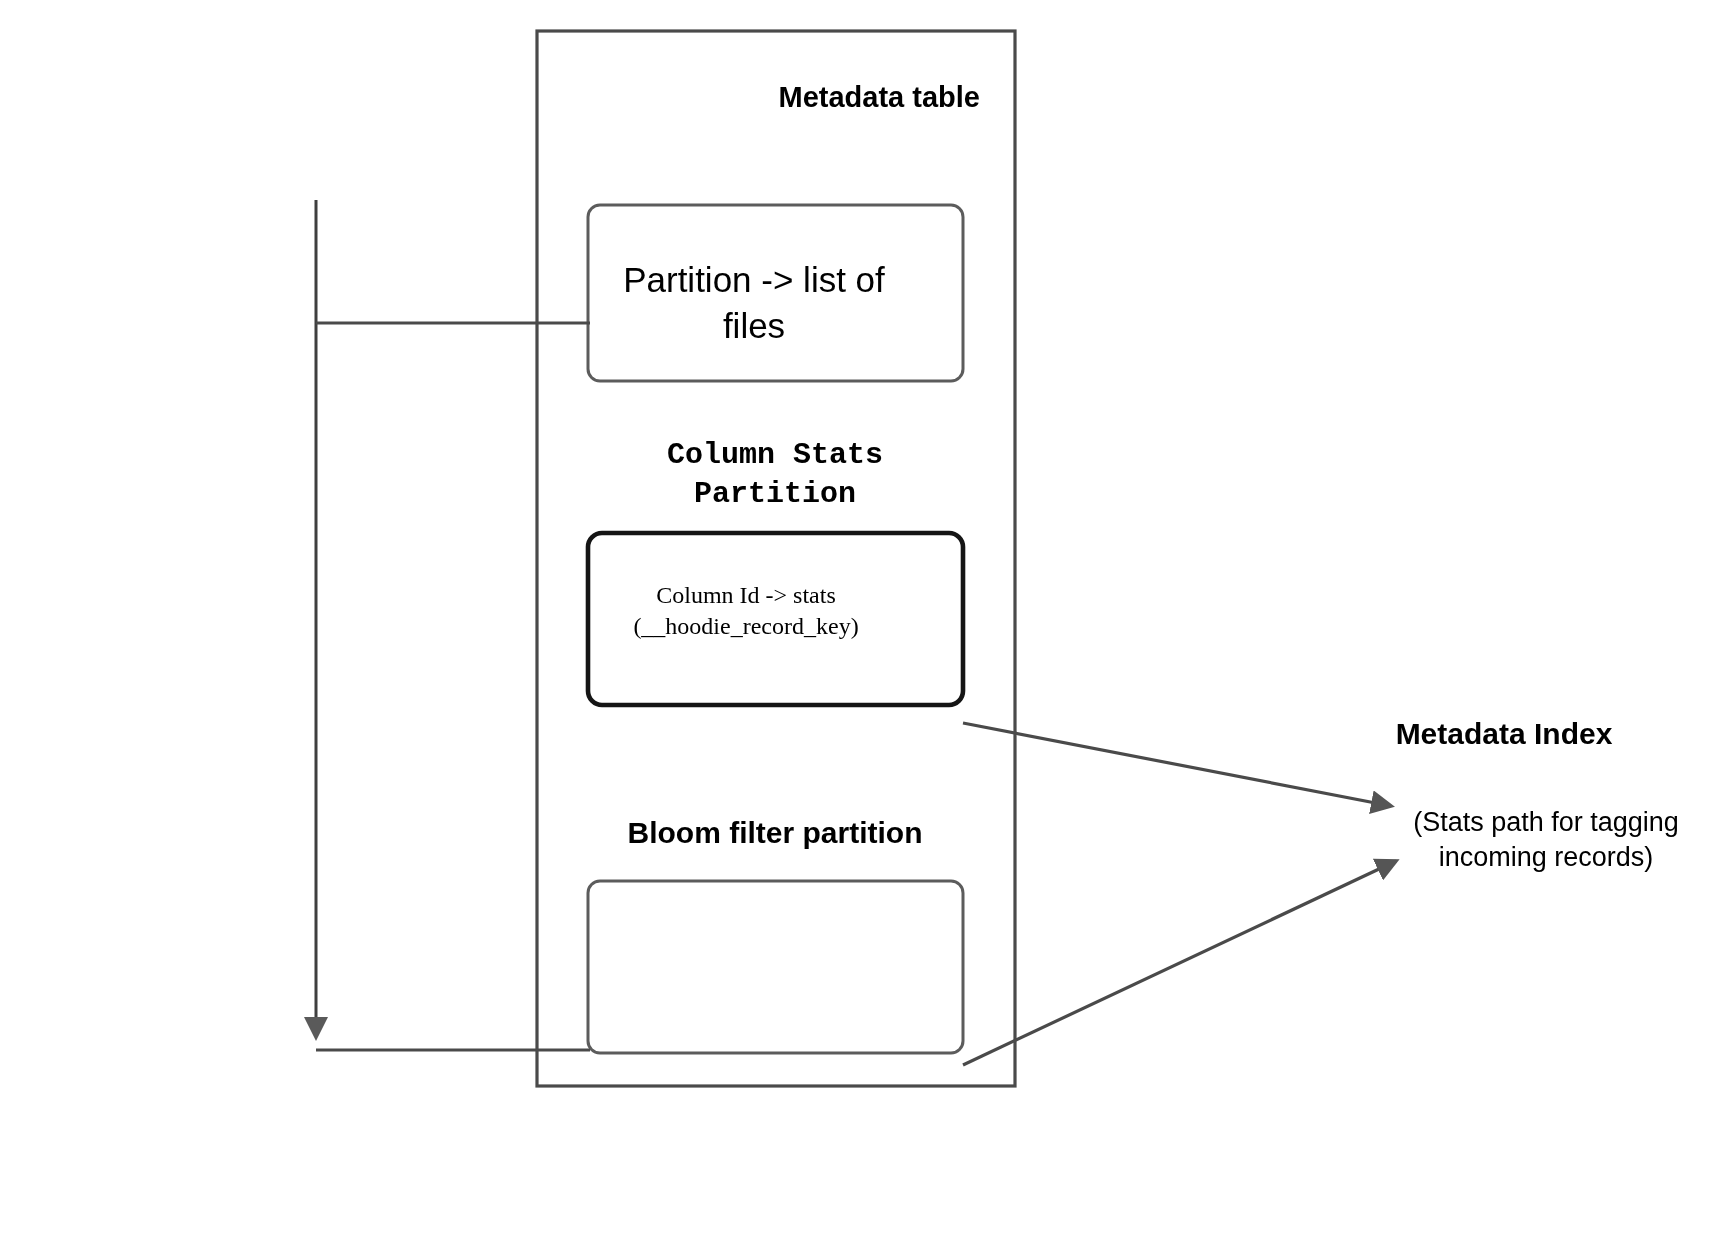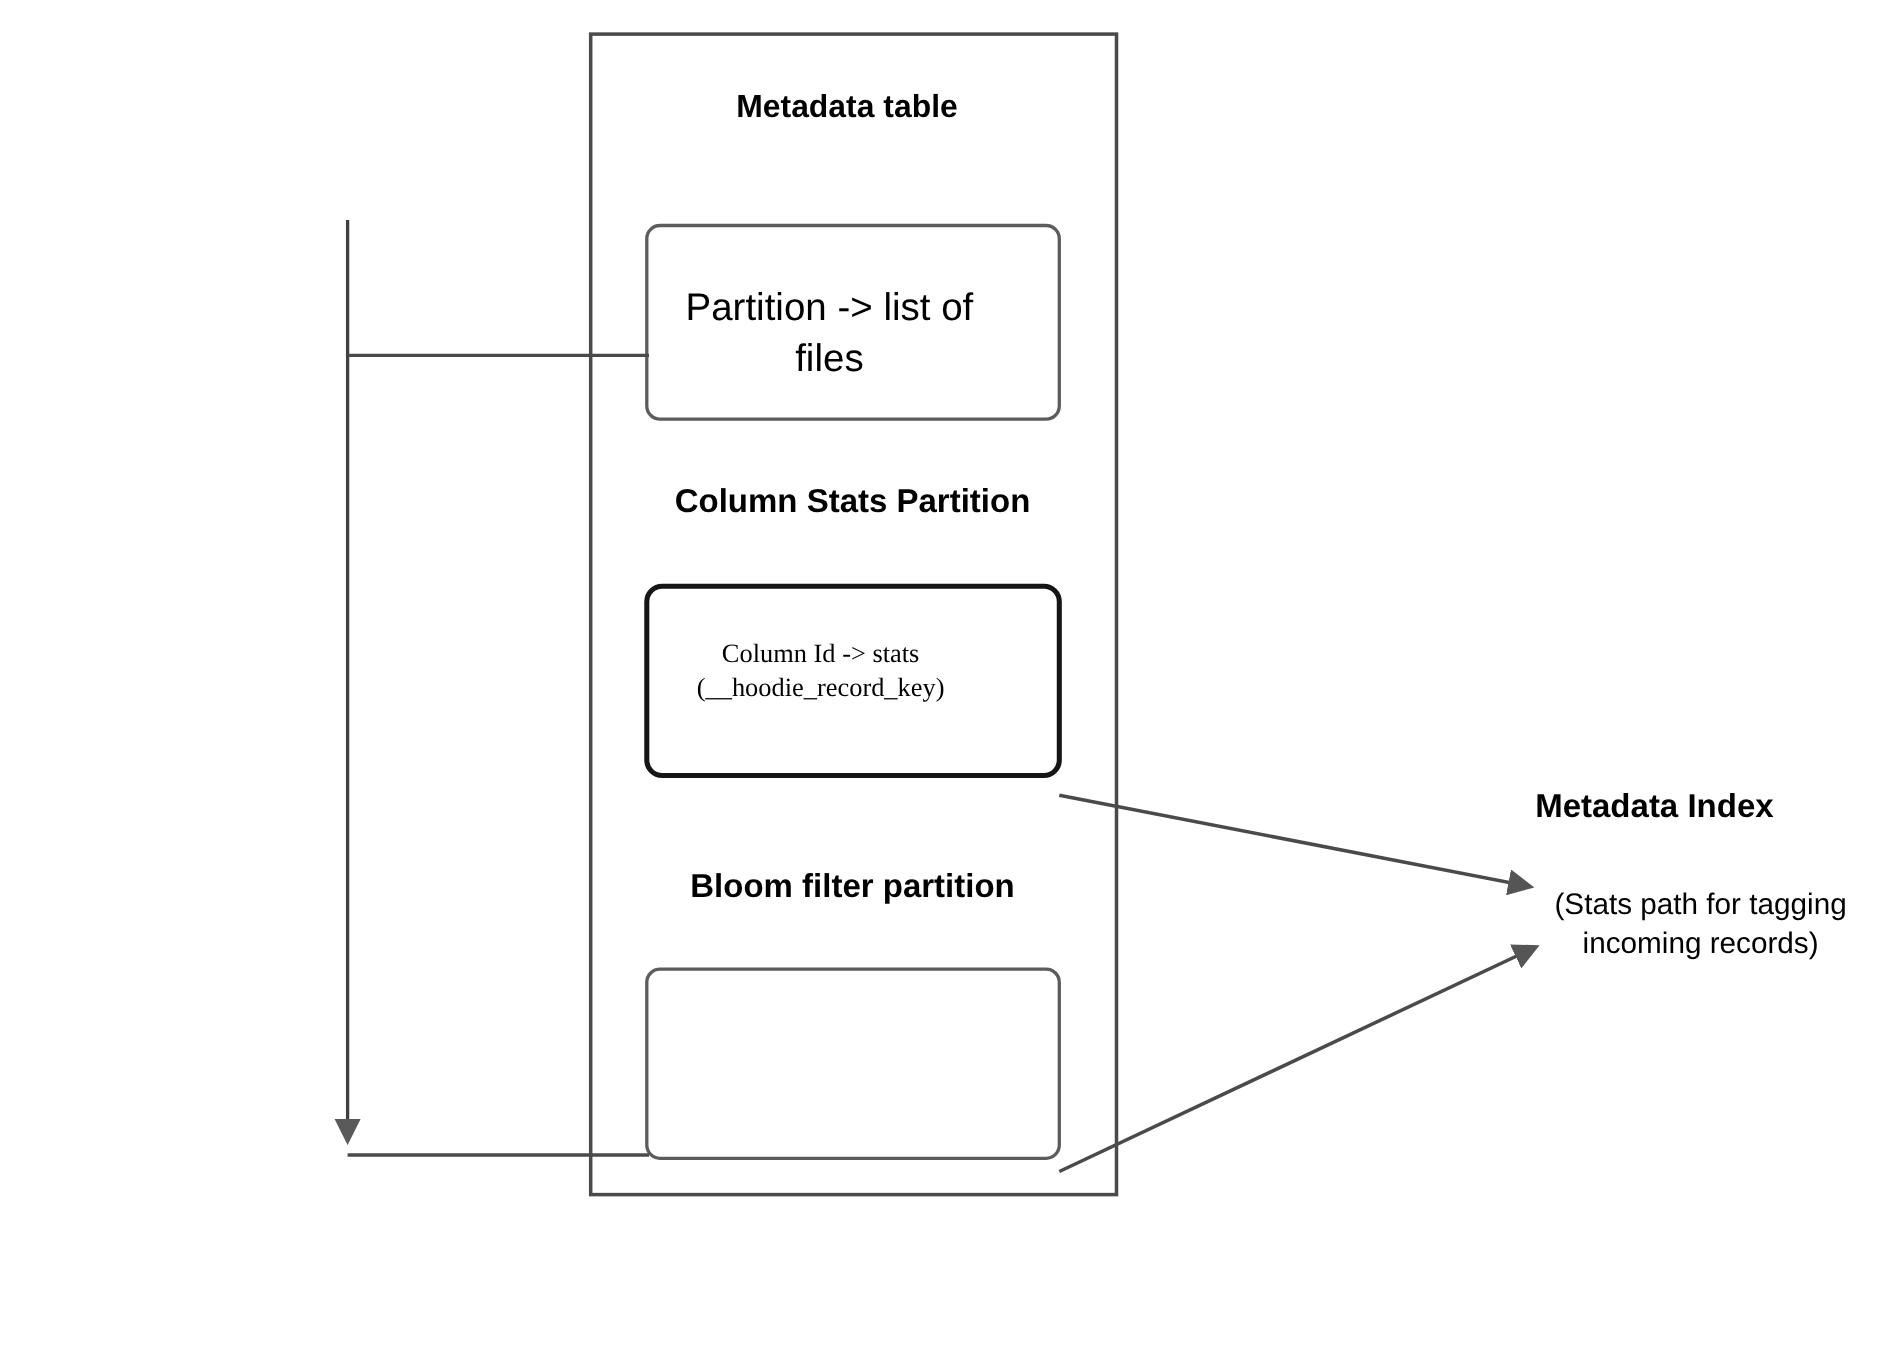--- a/index.html
+++ b/index.html
@@ -37,50 +37,51 @@
     left: 6px;
     top: 155px;
     width: 280px;
     font-size: 27px;
   }
   .t-metadata-table {
     left: 560px;
     top: 79px;
     width: 420px;
     font-size: 29px;
-    text-align: center;
+    text-align: right;
   }
   .t-files-partition {
     left: 590px;
     top: 146px;
     width: 370px;
     font-size: 30px;
   }
   .t-files-box {
     left: 590px;
     top: 257px;
     width: 328px;
     font-size: 35px;
   }
   .t-colstats-partition {
     left: 600px;
     top: 436px;
     width: 350px;
     font-size: 30px;
+    font-family: Liberation Mono, monospace;
   }
   .t-colstats-box {
     left: 560px;
     top: 580px;
     width: 372px;
     font-size: 24px;
     font-family: Liberation Serif, serif;
   }
   .t-bloom-partition {
     left: 600px;
-    top: 786px;
+    top: 813px;
     width: 350px;
     font-size: 30px;
   }
   .t-bloom-box {
     left: 590px;
     top: 951px;
     width: 372px;
     font-size: 27px;
   }
   .t-index-title {

